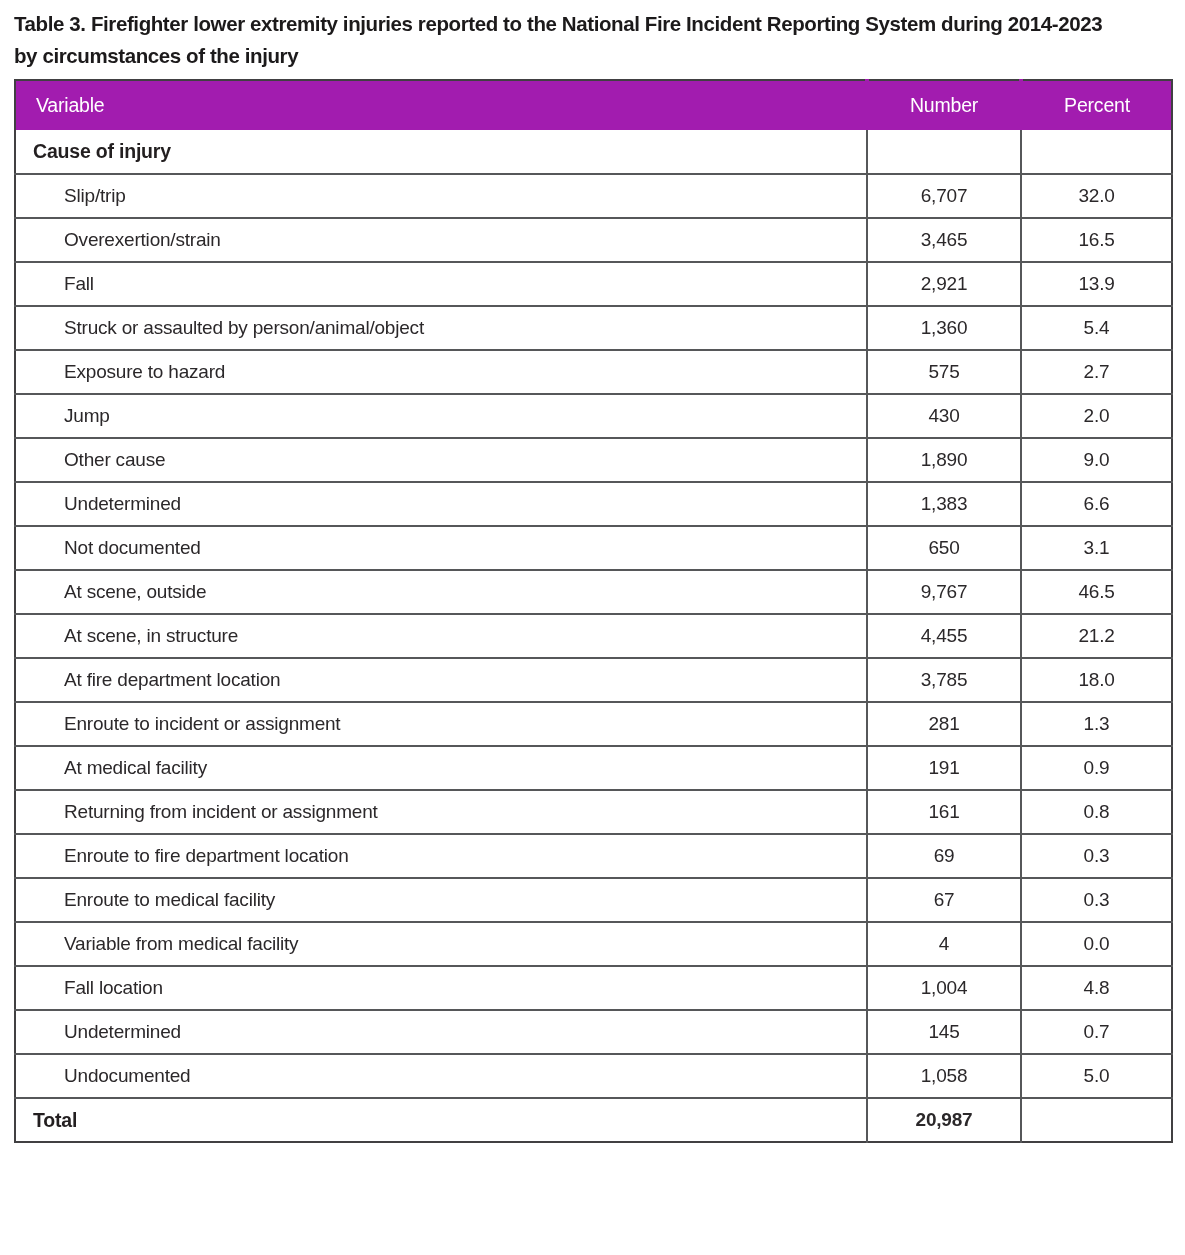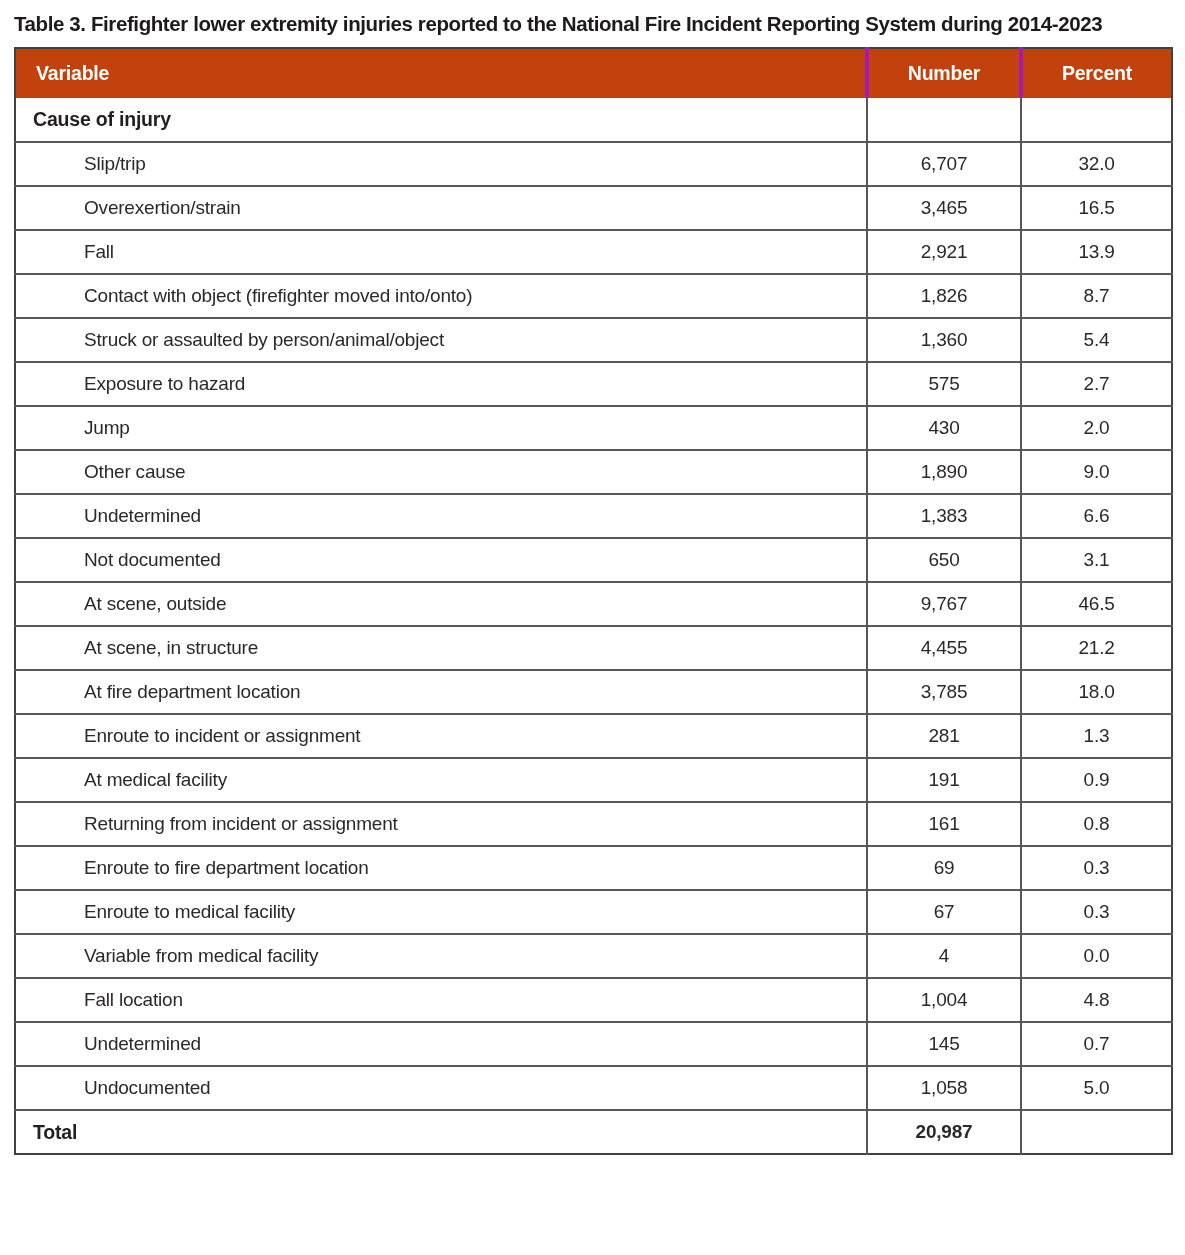--- a/index.html
+++ b/index.html
@@ -28,23 +28,23 @@
   table.data-table {
     border-collapse: collapse;
     table-layout: fixed;
     width: 1157px;
     border: 2px solid #414042;
   }
   col.c-label   { width: 852px; }
   col.c-number  { width: 154px; }
   col.c-percent { width: 151px; }
   thead th {
-    background: #c2410c;
+    background: #a21caf;
     color: #ffffff;
-    font-weight: bold;
+    font-weight: normal;
     font-size: 19.5px;
     height: 50px;
     letter-spacing: -0.2px;
     border-bottom: none;
   }
   thead th.h-label {
     text-align: left;
     padding-left: 20px;
   }
   thead th.h-number, thead th.h-percent {
@@ -57,36 +57,37 @@
     letter-spacing: -0.2px;
     vertical-align: middle;
     color: #2b282a;
     border-bottom: 2px solid #565759;
   }
   tbody tr:last-child td { border-bottom: none; }
   tbody td.cell-number, tbody td.cell-percent {
     text-align: center;
     border-left: 2px solid #565759;
   }
-  tbody tr.row-data .cell-label { padding-left: 68px; }
+  tbody tr.row-data .cell-label { padding-left: 48px; }
   tbody tr.row-section .cell-label,
   tbody tr.row-total .cell-label {
     padding-left: 17px;
     font-weight: bold;
     font-size: 19.5px;
     color: #231f20;
   }
   tbody tr.row-total .cell-number { font-weight: bold; }
 </style>
 </head>
 <body>
 
 <div class="page">
   <div class="title">
     <div class="t-line">Table 3. Firefighter lower extremity injuries reported to the National Fire Incident Reporting System during 2014-2023</div>
+    <div class="t-line">by circumstances of the injury</div>
   </div>
 
   <table class="data-table">
     <colgroup>
       <col class="c-label">
       <col class="c-number">
       <col class="c-percent">
     </colgroup>
     <thead>
       <tr>
@@ -110,25 +111,20 @@
           <td class="cell-label">Overexertion/strain</td>
           <td class="cell-number">3,465</td>
           <td class="cell-percent">16.5</td>
         </tr>
         <tr class="row-data">
           <td class="cell-label">Fall</td>
           <td class="cell-number">2,921</td>
           <td class="cell-percent">13.9</td>
         </tr>
         <tr class="row-data">
-          <td class="cell-label">Contact with object  (firefighter moved into/onto)</td>
-          <td class="cell-number">1,826</td>
-          <td class="cell-percent">8.7</td>
-        </tr>
-        <tr class="row-data">
           <td class="cell-label">Struck or assaulted by person/animal/object</td>
           <td class="cell-number">1,360</td>
           <td class="cell-percent">5.4</td>
         </tr>
         <tr class="row-data">
           <td class="cell-label">Exposure to hazard</td>
           <td class="cell-number">575</td>
           <td class="cell-percent">2.7</td>
         </tr>
         <tr class="row-data">

